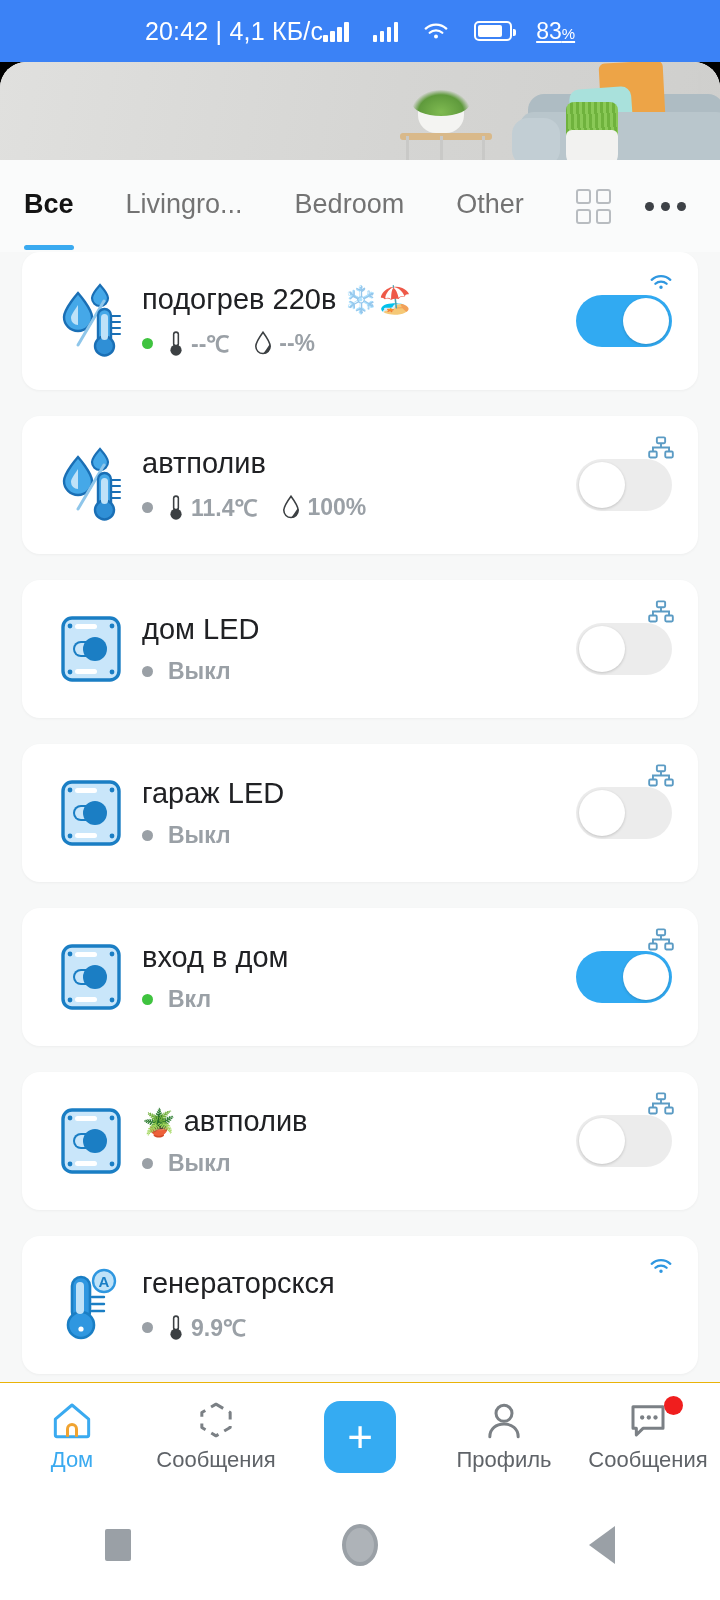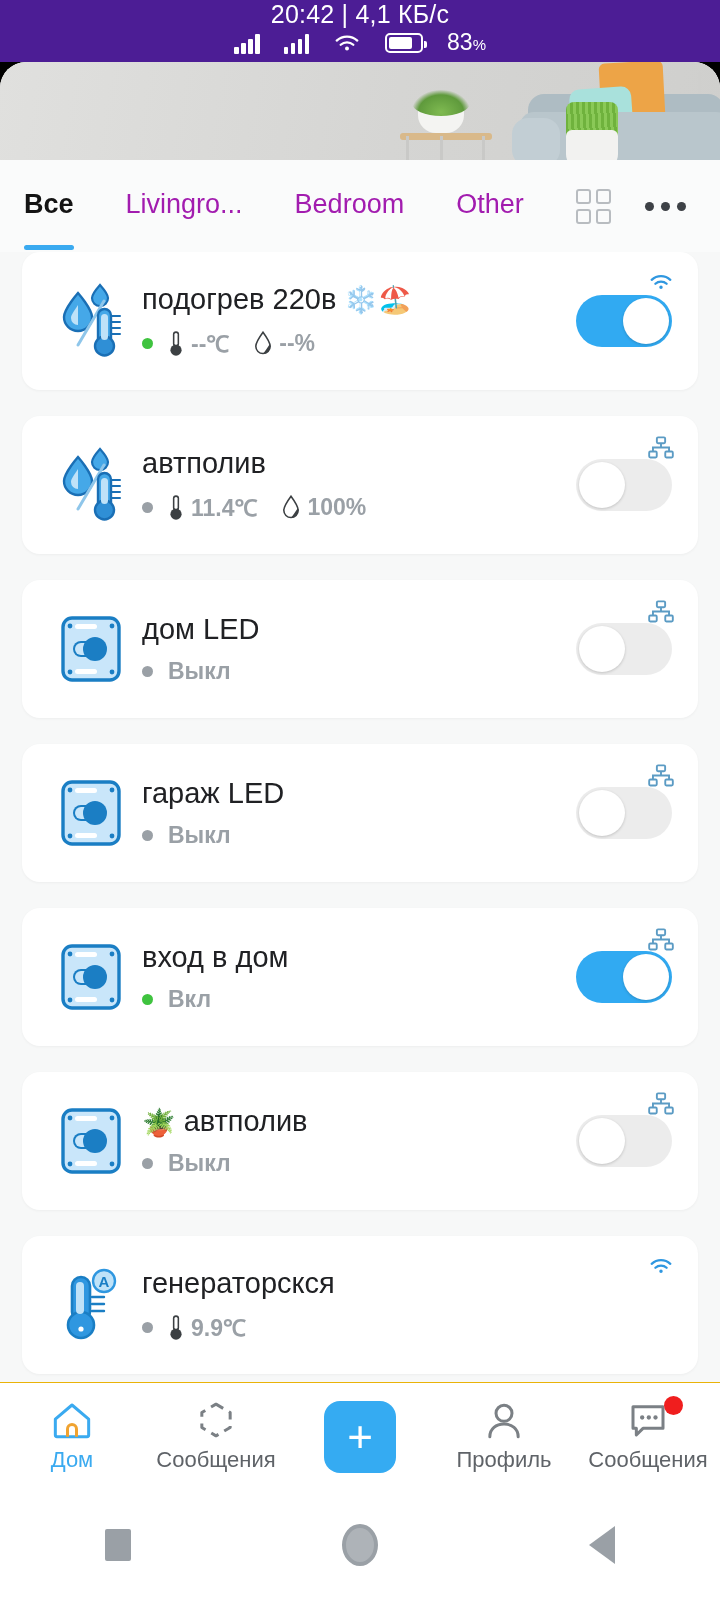--- a/index.html
+++ b/index.html
@@ -6,27 +6,26 @@
   html, body {
     width:720px; height:1600px;
     background:#000;
     font-family:"Liberation Sans", sans-serif;
     overflow:hidden;
   }
   .phone { position:relative; width:720px; height:1600px; background:#000; }
 
   
   .statusbar {
-    height:62px; background:#4c1d95; color:#fff;
-    display:flex; align-items:center; justify-content:flex-start;
+    height:62px; background:#3b82f6; color:#fff;
+    display:flex; align-items:center; justify-content:center;
     padding:0 22px;
-    flex-direction:column;
   }
   .status-left { font-size:25px; letter-spacing:.2px; font-weight:400; }
-  .status-right { display:flex; align-items:center; gap:24px; }
+  .status-right { display:flex; align-items:center; gap:24px;text-decoration:underline; }
   .sig { display:flex; align-items:flex-end; gap:2.5px; height:22px; }
   .sig i { display:block; width:4.5px; background:#fff; border-radius:1px; }
   .sig i:nth-child(1){ height:7px; }
   .sig i:nth-child(2){ height:11px; }
   .sig i:nth-child(3){ height:15px; }
   .sig i:nth-child(4){ height:20px; }
   .batt {
     width:38px; height:20px; border:2.5px solid #fff; border-radius:5px;
     position:relative; padding:2px;
   }
@@ -76,21 +75,21 @@
     background:#f7f8f8; border-radius:26px 26px 0 0; overflow:hidden;
     display:flex; flex-direction:column;
   }
 
   
   .tabs {
     background:#fafbfb; display:flex; align-items:center;
     height:92px; padding:0 24px; position:relative; flex:0 0 auto;
   }
   .tab {
-    font-size:27px; color:#a21caf; margin-right:52px;
+    font-size:27px; color:#737373; margin-right:52px;
     position:relative; white-space:nowrap; padding-bottom:4px;
   }
   .tab.active { color:#141414; font-weight:bold; }
   .tab.active::after{
     content:""; position:absolute; left:0; bottom:-26px;
     width:100%; height:5px; background:#3aaaf0; border-radius:3px;
   }
   .tab-icons { margin-left:auto; display:flex; align-items:center; gap:34px; padding-right:10px; }
   .grid-ic { display:grid; grid-template-columns:repeat(2,1fr); gap:5px; }
   .grid-ic i { display:block; width:15px; height:15px; border:2.5px solid #b8bcc0; border-radius:3px; }

